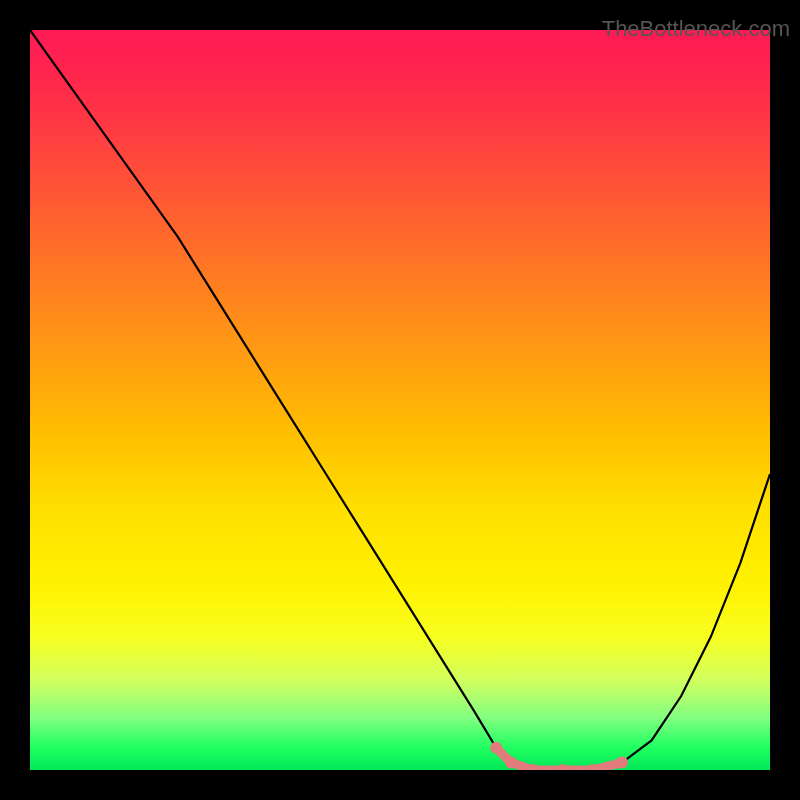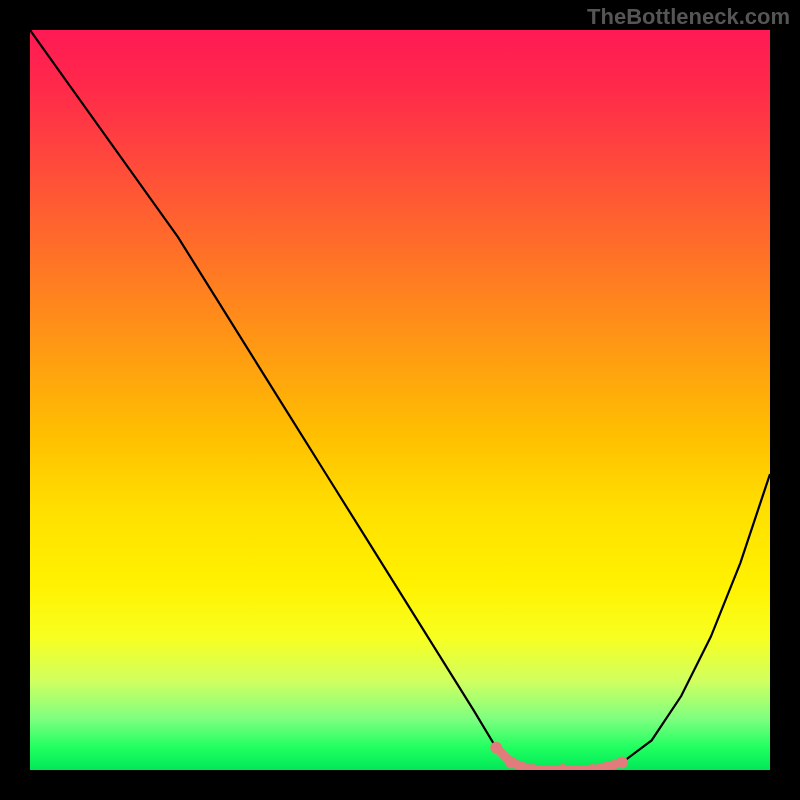--- a/index.html
+++ b/index.html
@@ -6,25 +6,25 @@
   body {
     width: 800px;
     height: 800px;
     background: #000;
     position: relative;
     font-family: Arial, sans-serif;
     overflow: hidden;
   }
   .watermark {
     position: absolute;
-    top: 4px;
+    top: 16px;
     right: 10px;
     color: #555;
     font-size: 22px;
-    font-weight: bold;
+    font-weight: normal;
     z-index: 10;
   }
   .plot-area {
     position: absolute;
     left: 30px;
     top: 30px;
     width: 740px;
     height: 740px;
     overflow: hidden;
   }

